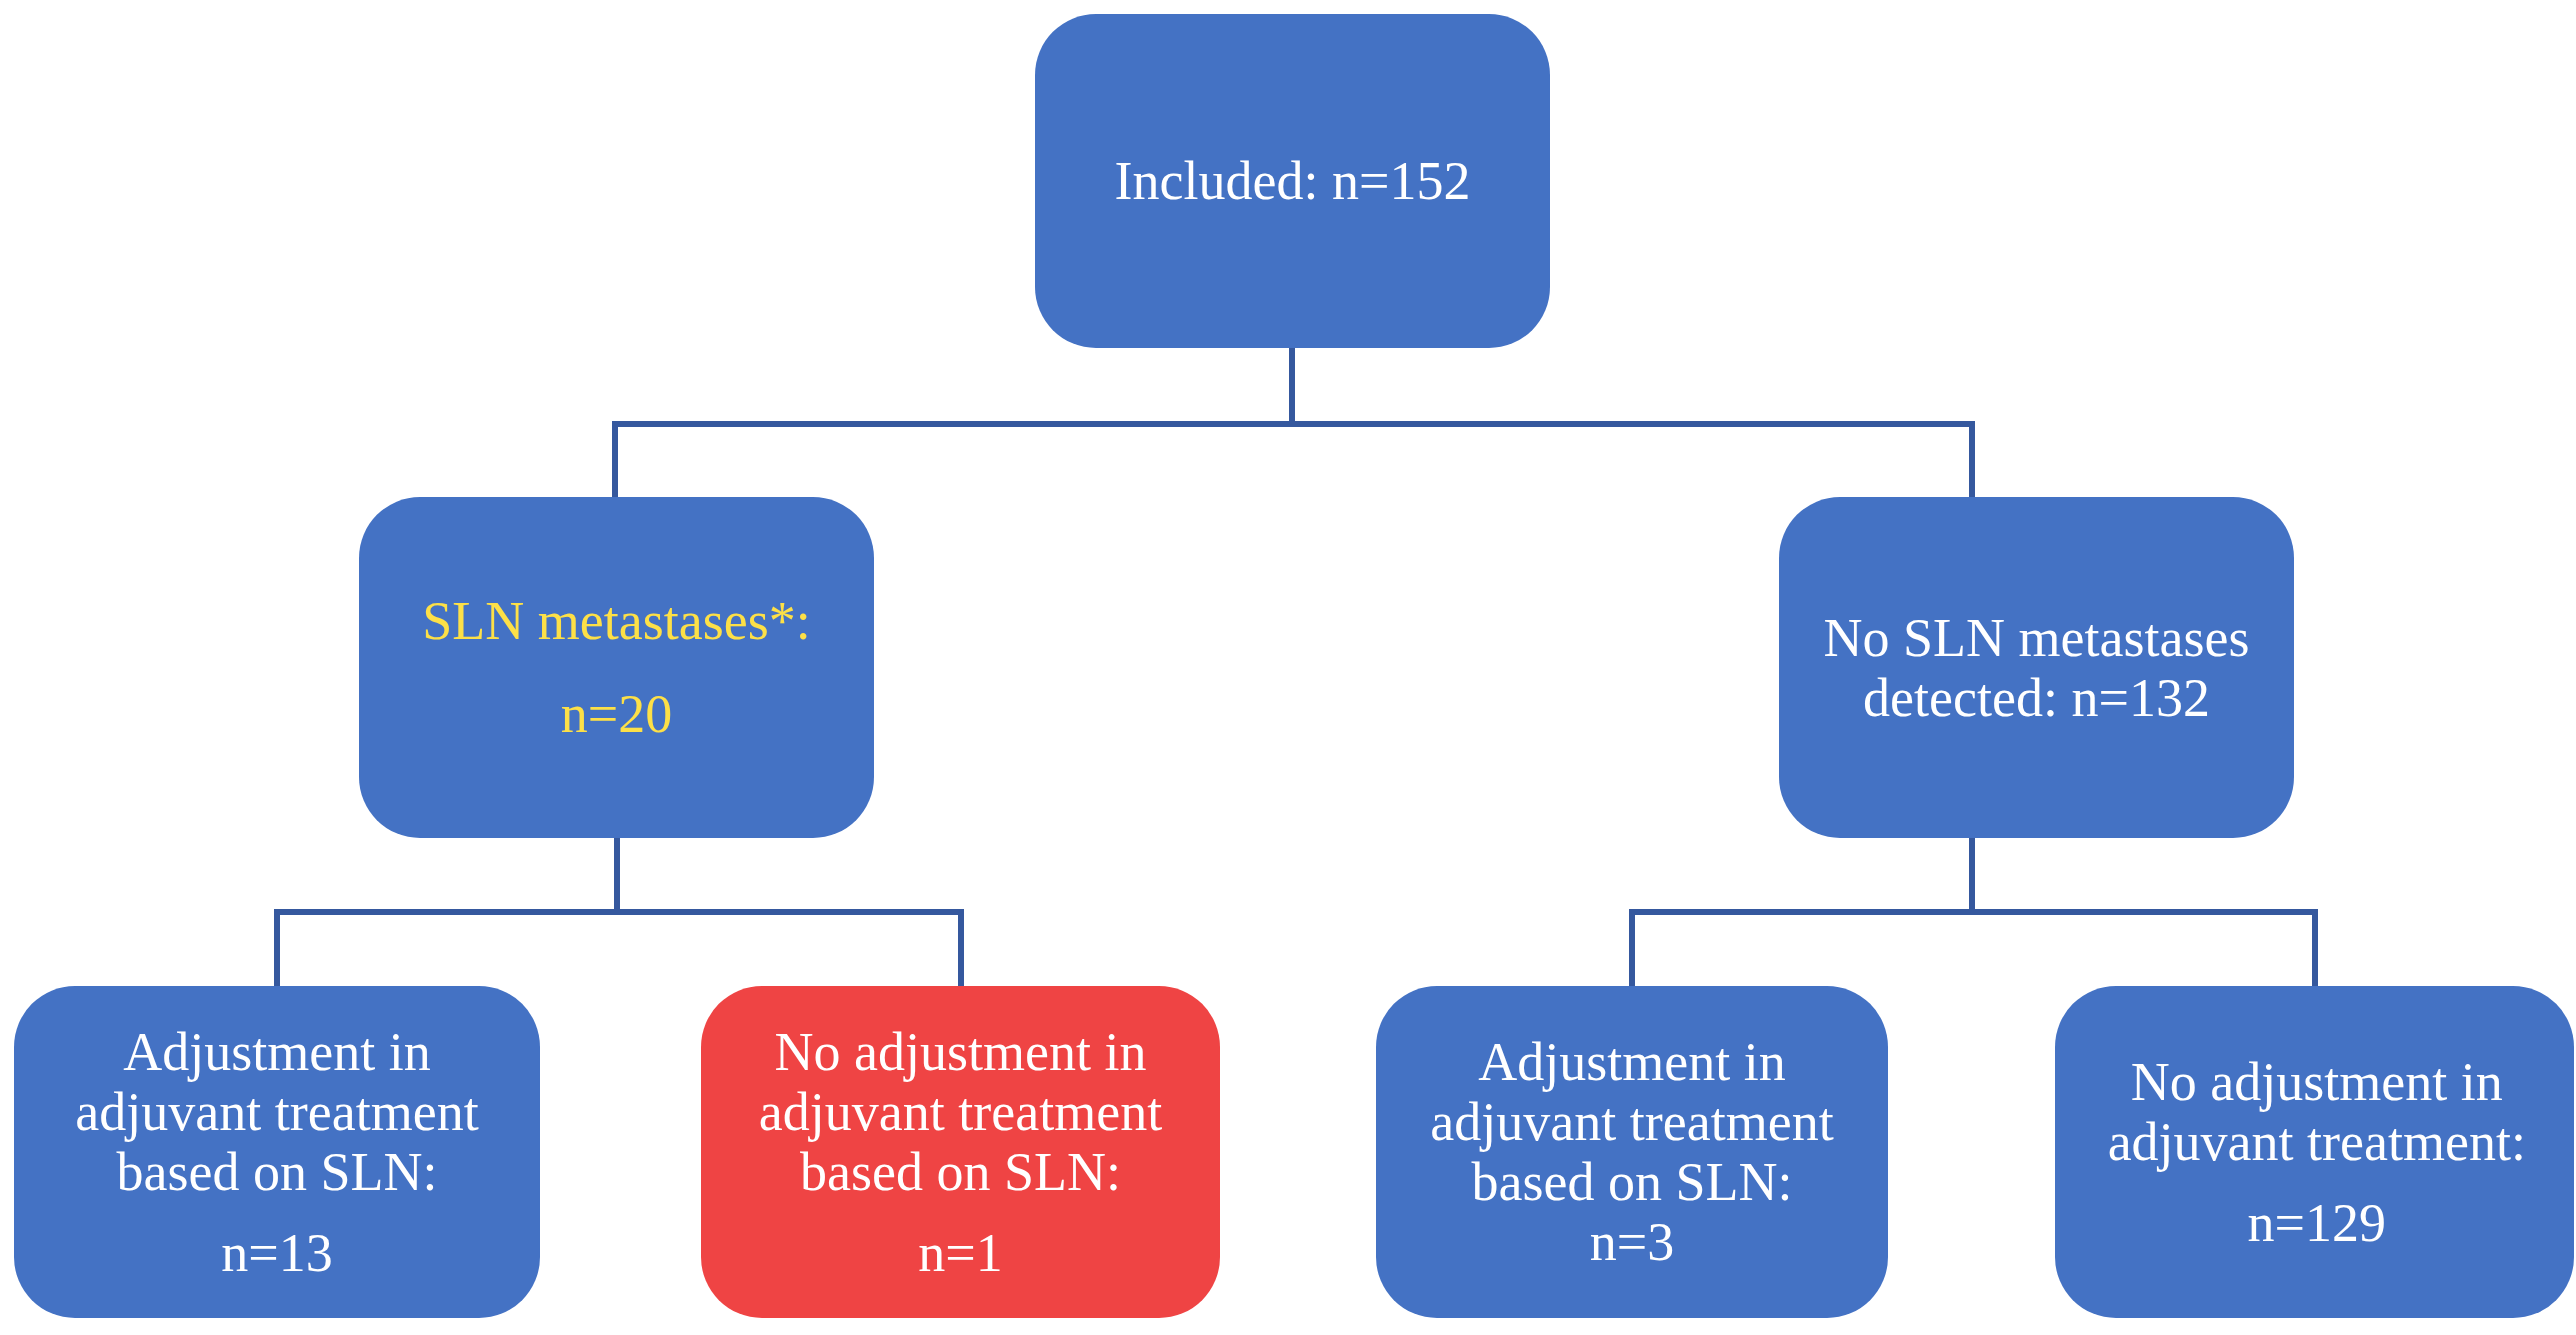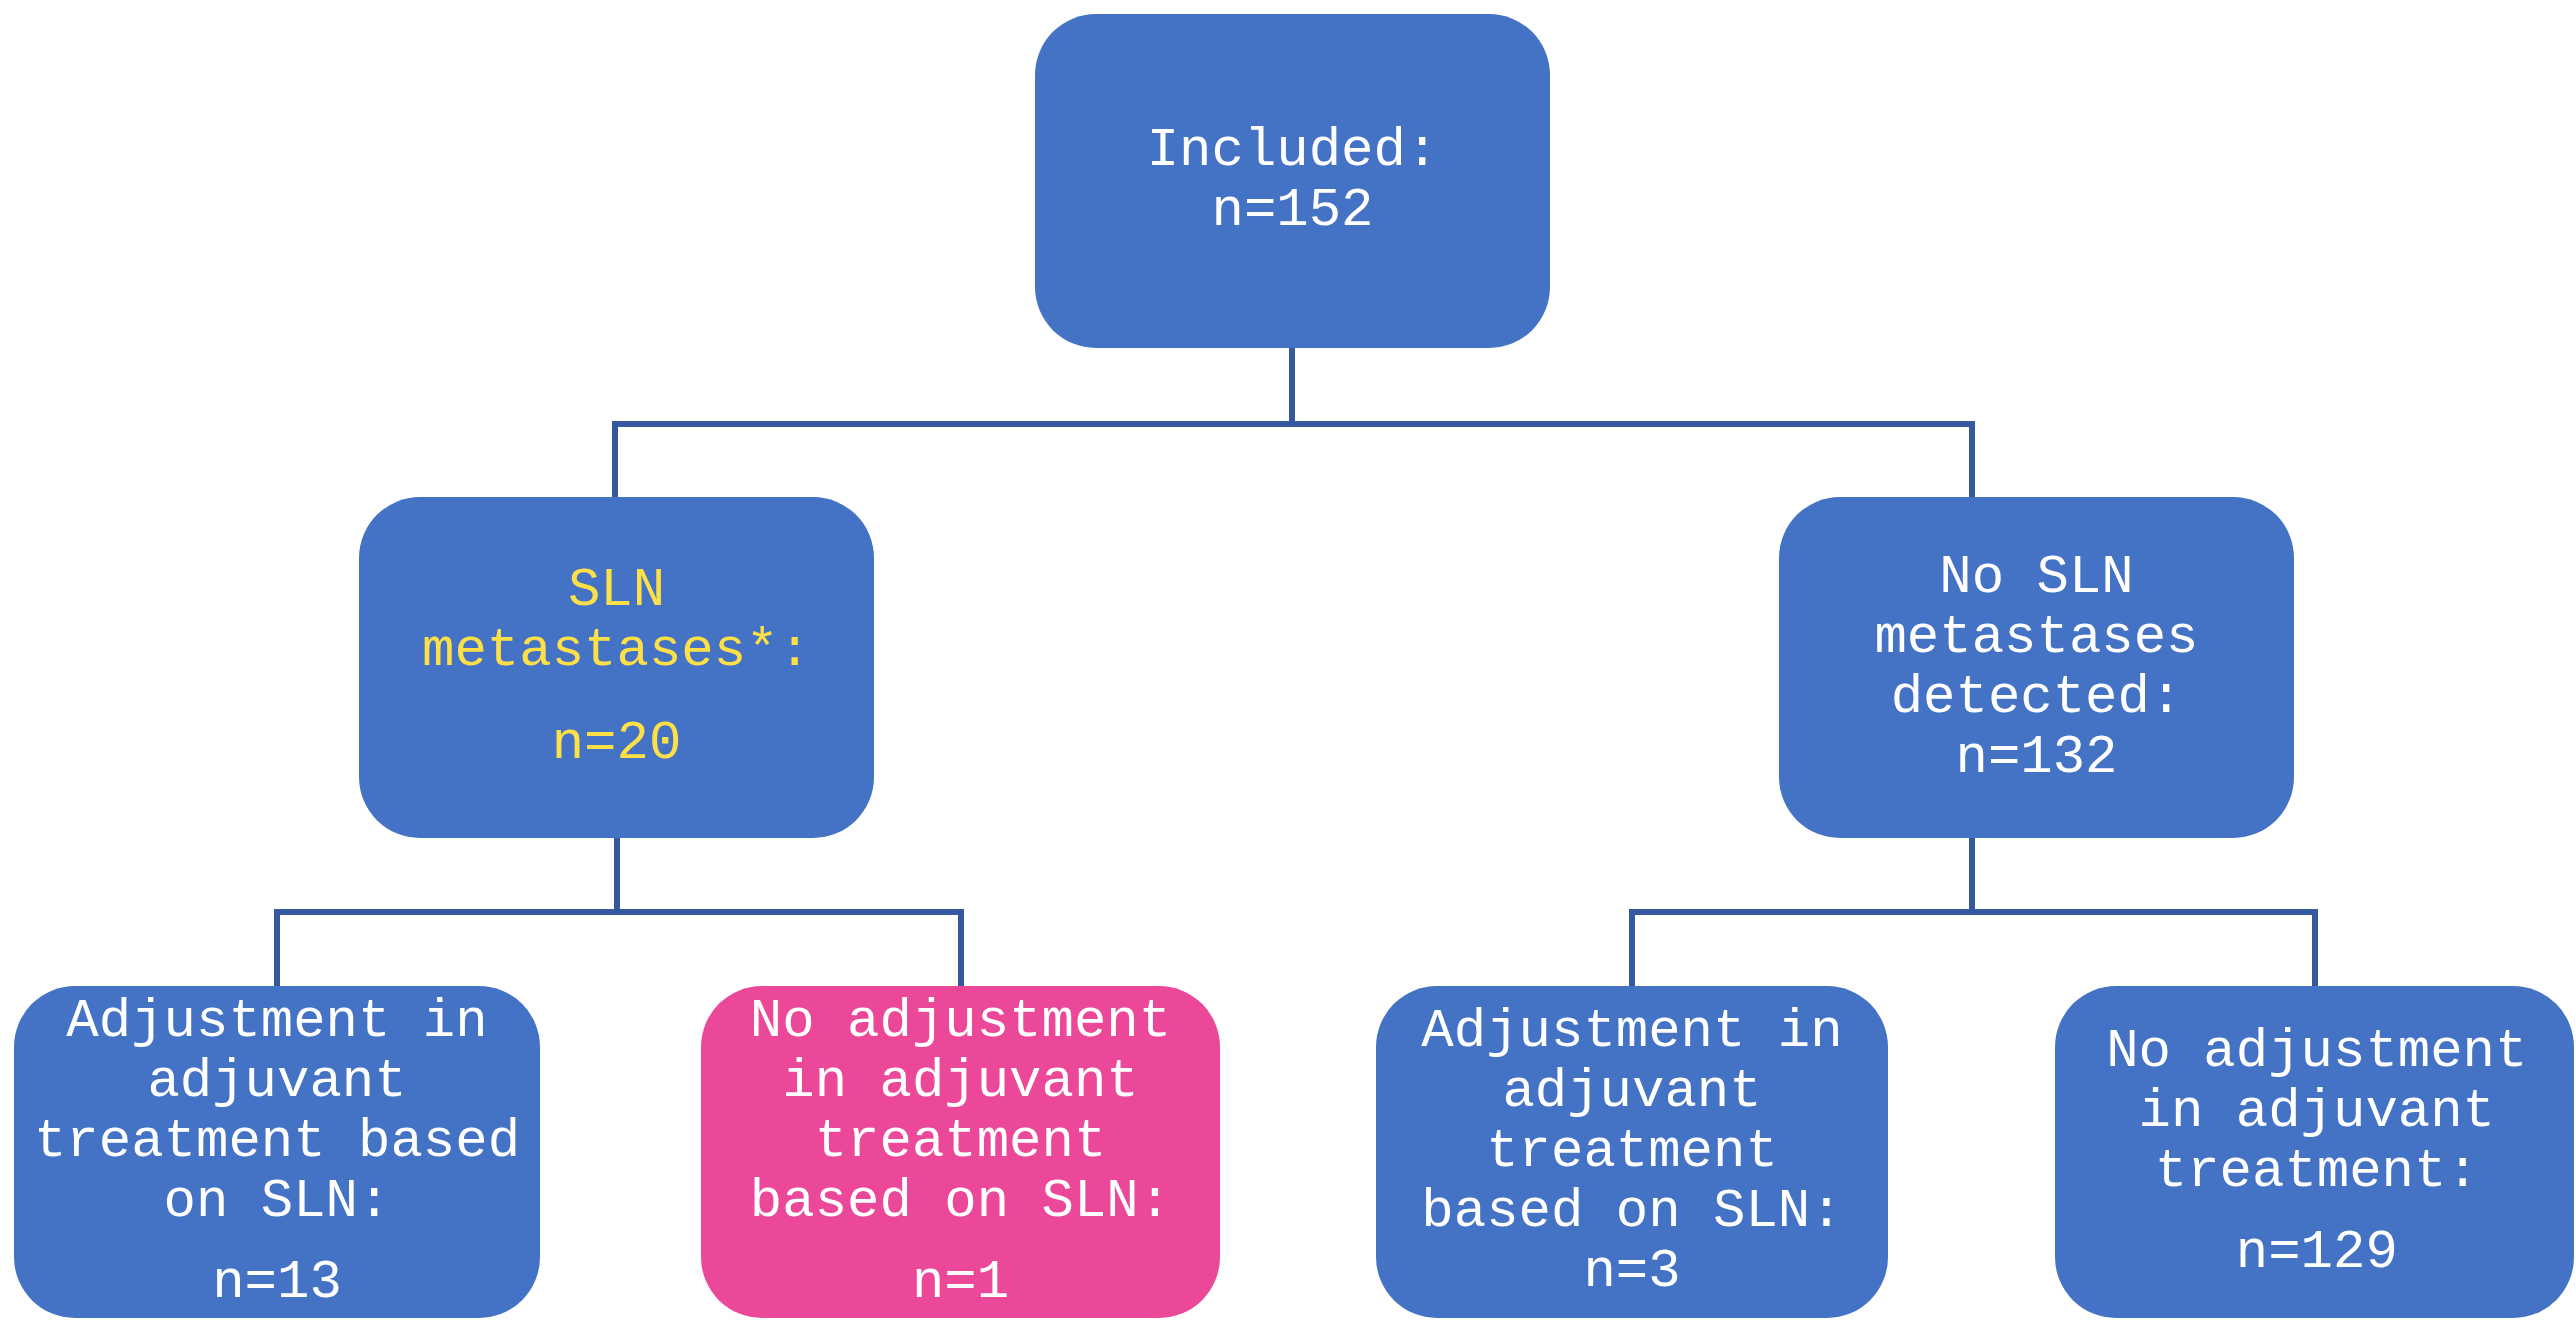--- a/index.html
+++ b/index.html
@@ -6,21 +6,21 @@
     margin: 0;
     padding: 0;
     background: #ffffff;
   }
   #canvas {
     position: relative;
     width: 2576px;
     height: 1335px;
     background: #ffffff;
     overflow: hidden;
-    font-family: Liberation Mono, monospace;
+    font-family: Liberation Serif, serif;
   }
   .node {
     position: absolute;
     box-sizing: border-box;
     background: #4472C4;
     border-radius: 61px;
     color: #ffffff;
     display: flex;
     flex-direction: column;
     justify-content: center;
@@ -89,21 +89,21 @@
 
   <div class="node l2" id="node-sln-neg" style="background: rgb(68, 114, 196); color: rgb(255, 255, 255);">
     <div class="para">No SLN metastases detected: n=132</div>
   </div>
 
   <div class="node" id="node-leaf-1" style="background: rgb(68, 114, 196); color: rgb(255, 255, 255);">
     <div class="para">Adjustment in adjuvant treatment based on SLN:</div>
     <div class="para">n=13</div>
   </div>
 
-  <div class="node" id="node-leaf-2" style="background: #ec4899; color: rgb(255, 255, 255);">
+  <div class="node" id="node-leaf-2" style="background: #ef4444; color: rgb(255, 255, 255);">
     <div class="para">No adjustment in adjuvant treatment based on SLN:</div>
     <div class="para">n=1</div>
   </div>
 
   <div class="node tight" id="node-leaf-3" style="background: rgb(68, 114, 196); color: rgb(255, 255, 255);">
     <div class="para">Adjustment in adjuvant treatment based on SLN:</div>
     <div class="para">n=3</div>
   </div>
 
   <div class="node" id="node-leaf-4" style="background: rgb(68, 114, 196); color: rgb(255, 255, 255);">

